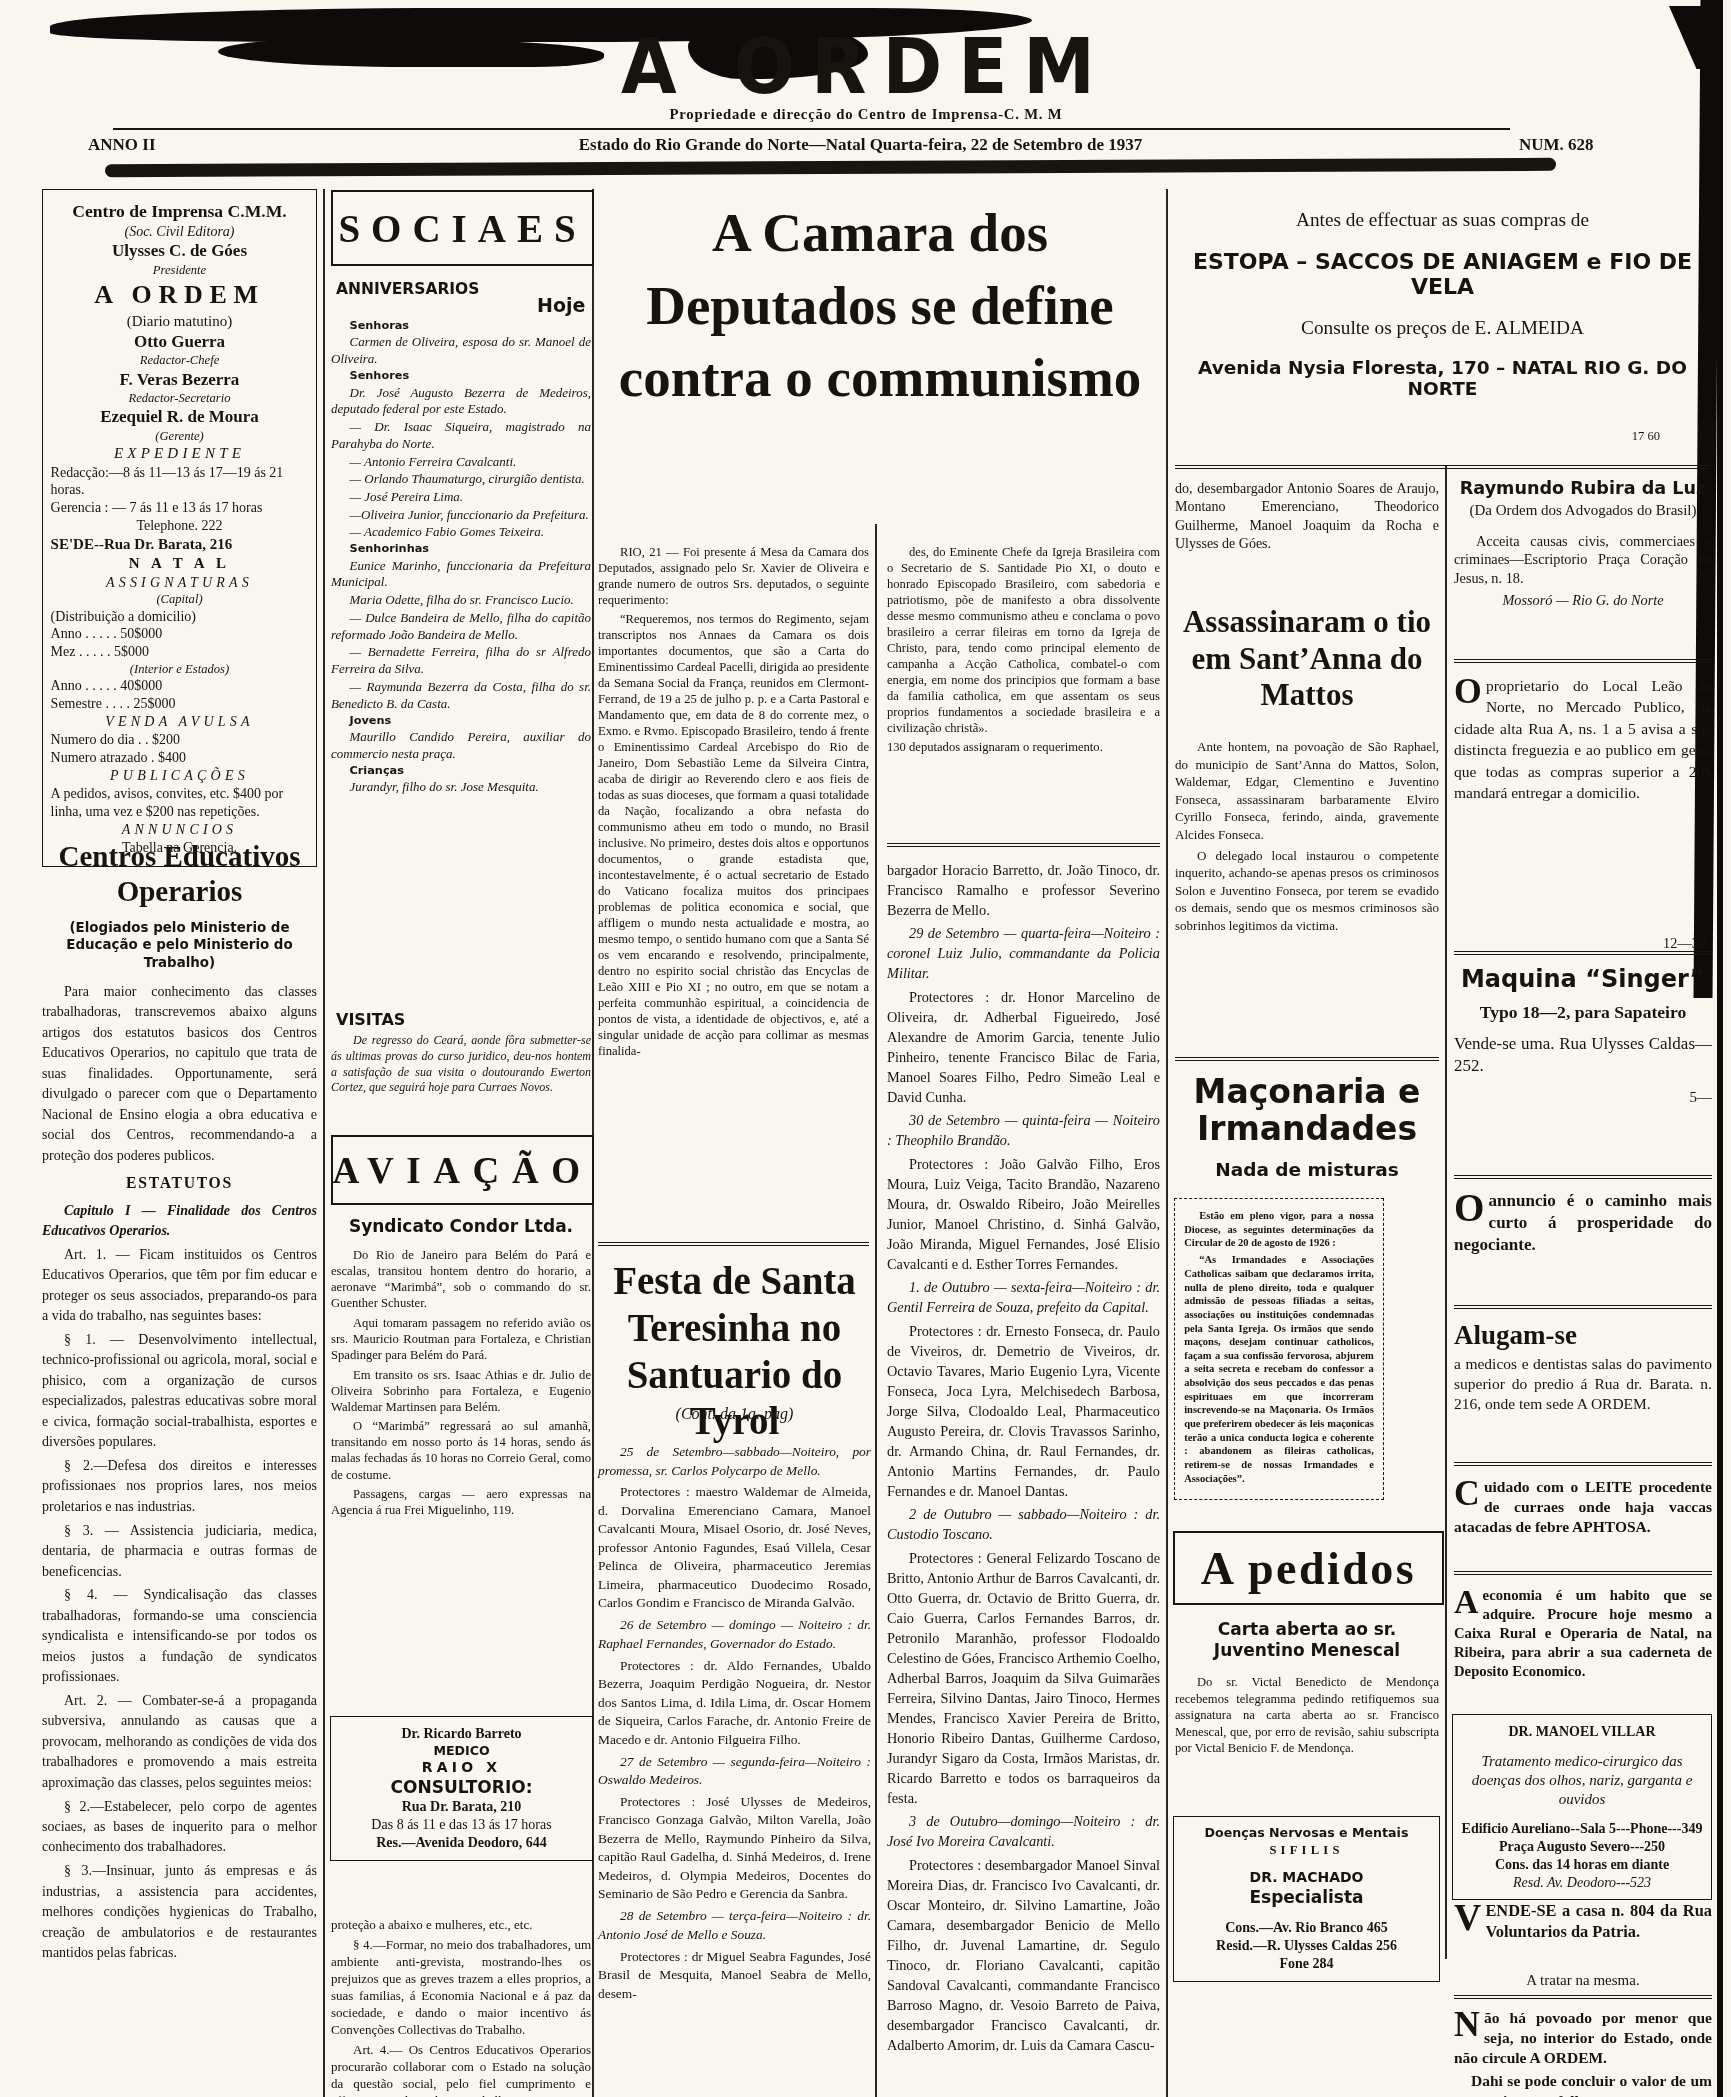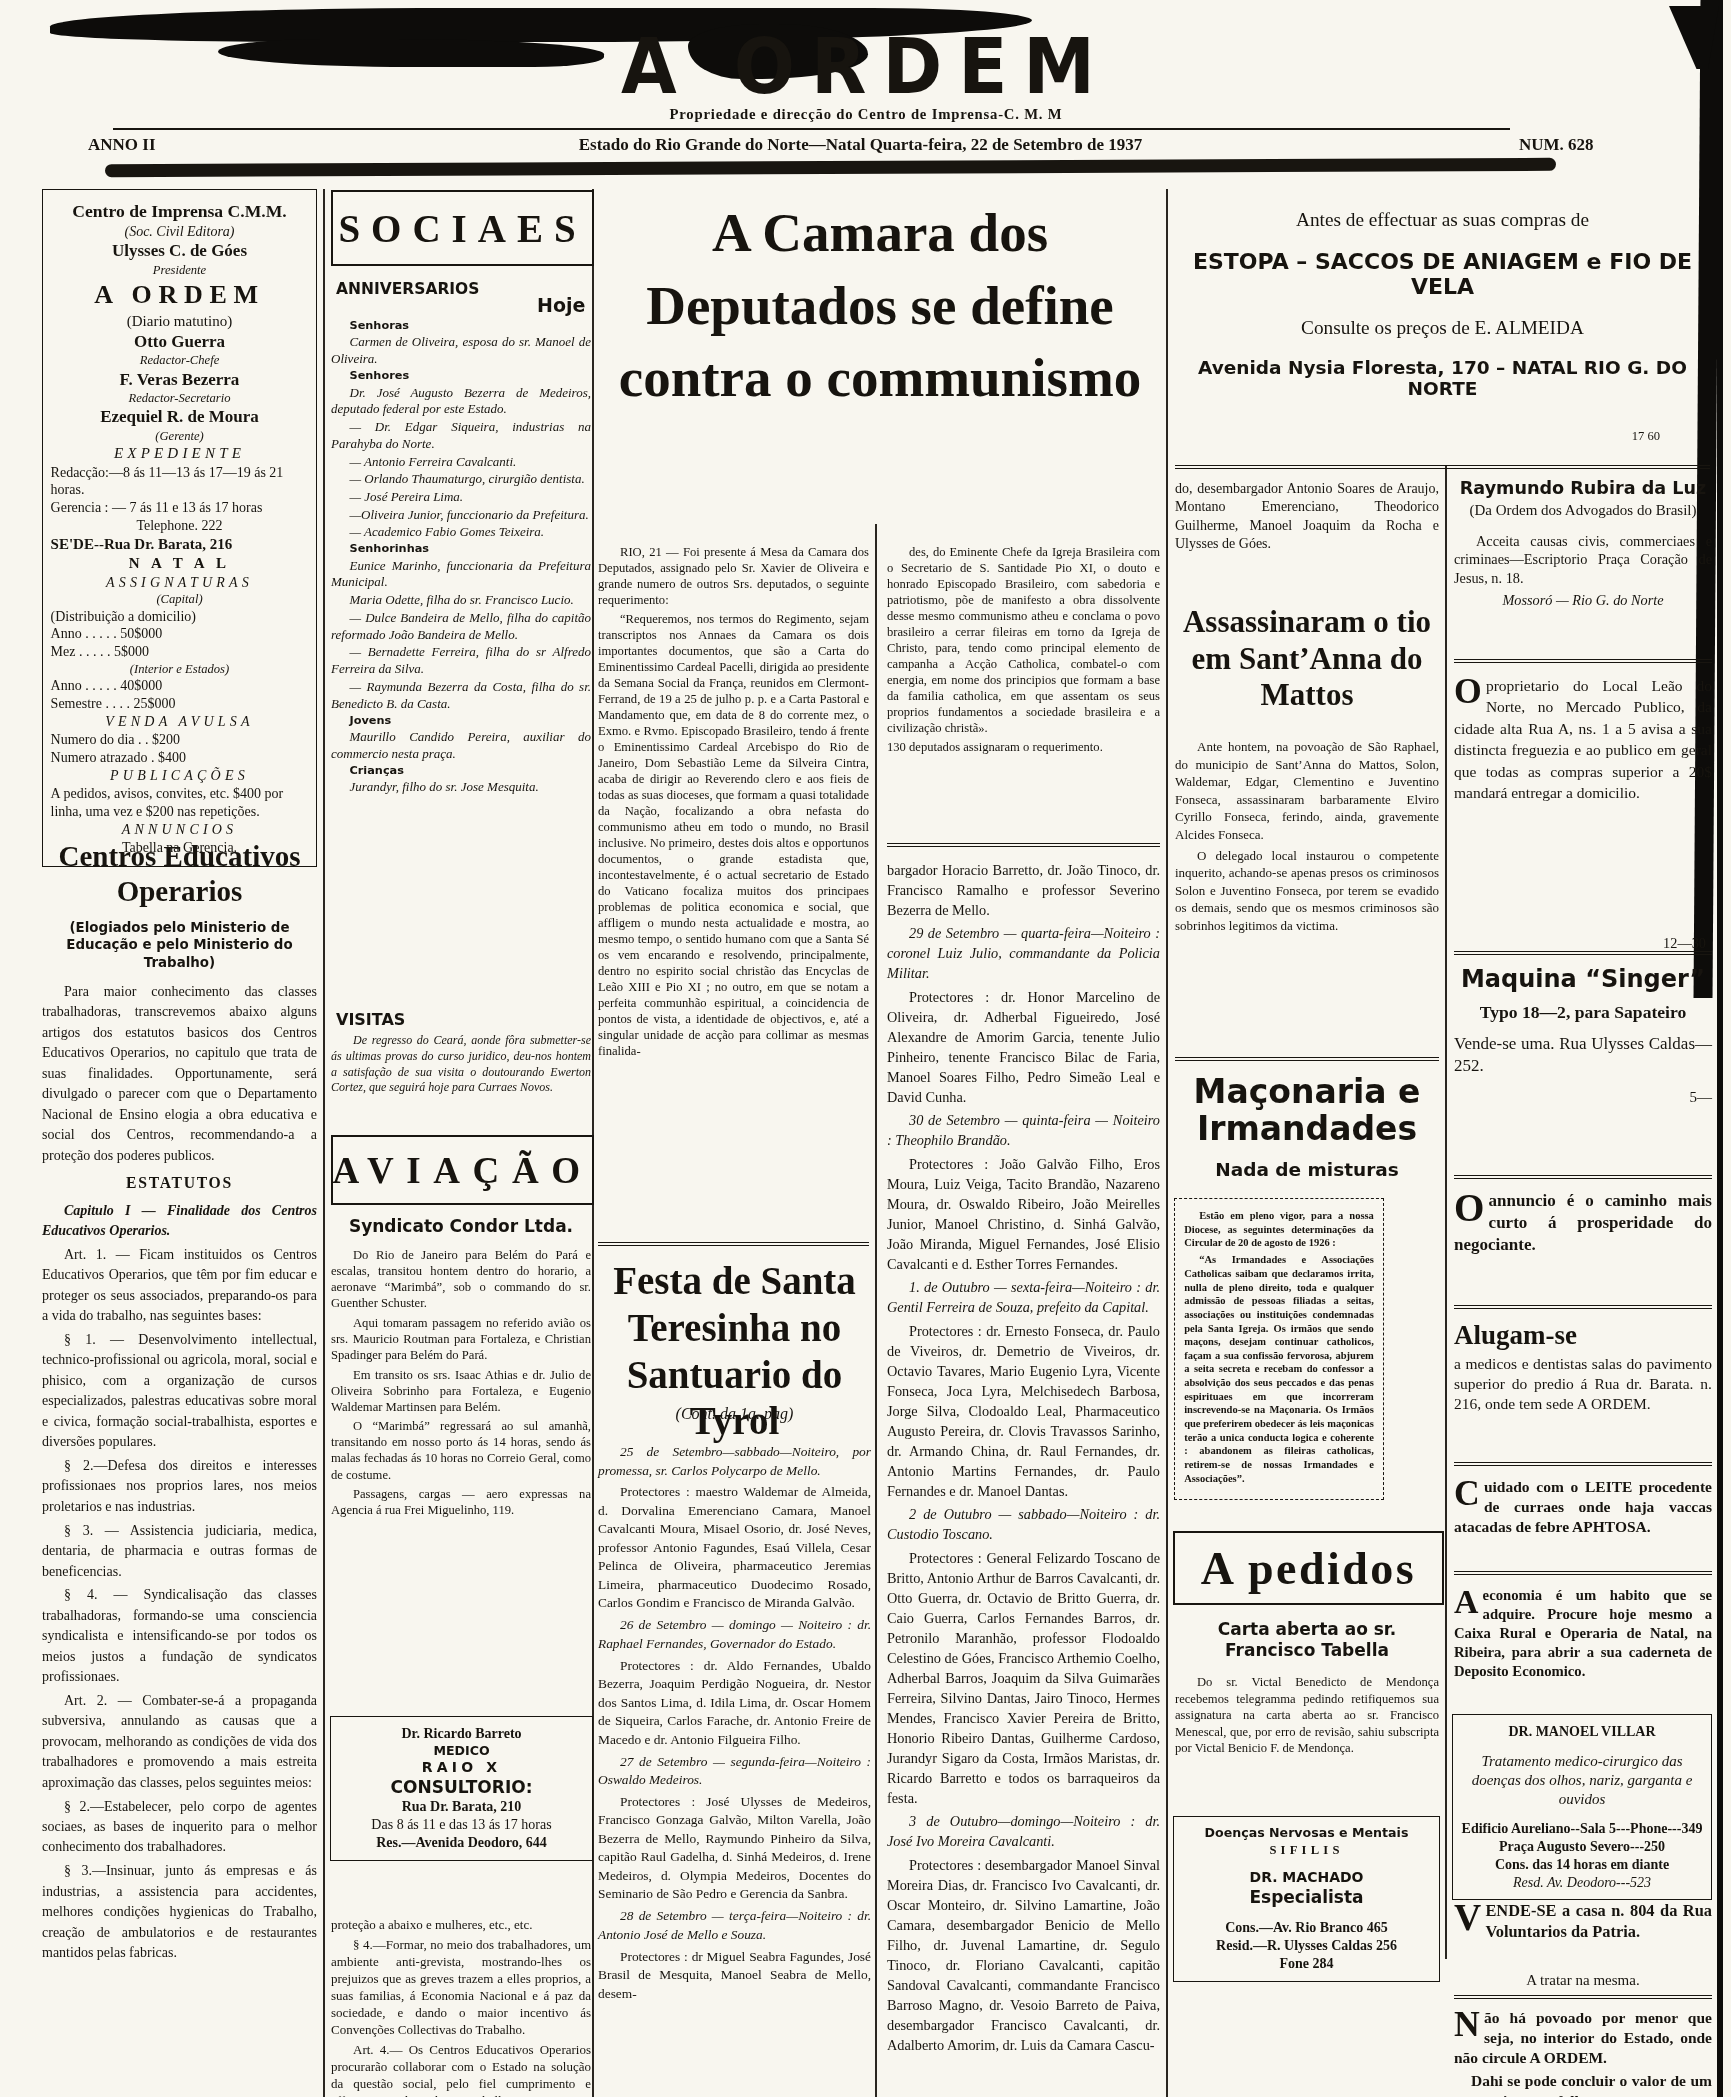--- a/index.html
+++ b/index.html
@@ -121,21 +121,21 @@
   <div class="abs bannerbox" style="left:331px;top:190px;width:259px;height:72px;">
     <span class="b" style="font-size:39px;letter-spacing:11px;">SOCIAES</span>
   </div>
   <div class="abs b sans" style="left:336px;top:280px;font-size:15.5px;">ANNIVERSARIOS</div>
   <div class="abs b sans" style="left:537px;top:294px;font-size:19px;">Hoje</div>
   <div class="abs" style="left:331px;top:319px;width:260px;font-size:13px;line-height:1.3;">
       <p style="margin:0 0 0.8px;text-indent:18.5px;" class="sub">Senhoras</p>
       <p style="margin:0 0 0.8px;text-indent:18.5px;" class="i">Carmen de Oliveira, esposa do sr. Manoel de Oliveira.</p>
       <p style="margin:0 0 0.8px;text-indent:18.5px;" class="sub">Senhores</p>
       <p style="margin:0 0 0.8px;text-indent:18.5px;" class="i">Dr. José Augusto Bezerra de Medeiros, deputado federal por este Estado.</p>
-      <p style="margin:0 0 0.8px;text-indent:18.5px;" class="i">— Dr. Edgar Siqueira, industrias na Parahyba do Norte.</p>
+      <p style="margin:0 0 0.8px;text-indent:18.5px;" class="i">— Dr. Isaac Siqueira, magistrado na Parahyba do Norte.</p>
       <p style="margin:0 0 0.8px;text-indent:18.5px;" class="i">— Antonio Ferreira Cavalcanti.</p>
       <p style="margin:0 0 0.8px;text-indent:18.5px;" class="i">— Orlando Thaumaturgo, cirurgião dentista.</p>
       <p style="margin:0 0 0.8px;text-indent:18.5px;" class="i">— José Pereira Lima.</p>
       <p style="margin:0 0 0.8px;text-indent:18.5px;" class="i">—Oliveira Junior, funccionario da Prefeitura.</p>
       <p style="margin:0 0 0.8px;text-indent:18.5px;" class="i">— Academico Fabio Gomes Teixeira.</p>
       <p style="margin:0 0 0.8px;text-indent:18.5px;" class="sub">Senhorinhas</p>
       <p style="margin:0 0 0.8px;text-indent:18.5px;" class="i">Eunice Marinho, funccionaria da Prefeitura Municipal.</p>
       <p style="margin:0 0 0.8px;text-indent:18.5px;" class="i">Maria Odette, filha do sr. Francisco Lucio.</p>
       <p style="margin:0 0 0.8px;text-indent:18.5px;" class="i">— Dulce Bandeira de Mello, filha do capitão reformado João Bandeira de Mello.</p>
       <p style="margin:0 0 0.8px;text-indent:18.5px;" class="i">— Bernadette Ferreira, filha do sr Alfredo Ferreira da Silva.</p>
@@ -233,21 +233,21 @@
   <div class="abs c b sans" style="left:1175px;top:1159px;width:264px;font-size:18.5px;">Nada de misturas</div>
   <div class="abs" style="left:1174px;top:1198px;width:210px;border:1.7px dashed #181510;padding:10px 9.2px;box-sizing:border-box;">
     <div style="font-size:10.5px;line-height:1.3;font-weight:bold;">
         <p style="text-indent:15px;">Estão em pleno vigor, para a nossa Diocese, as seguintes determinações da Circular de 20 de agosto de 1926 :</p>
         <p style="text-indent:15px;">“As Irmandades e Associações Catholicas saibam que declaramos irrita, nulla de pleno direito, toda e qualquer admissão de pessoas filiadas a seitas, associações ou instituições condemnadas pela Santa Igreja. Os irmãos que sendo maçons, desejam continuar catholicos, façam a sua confissão fervorosa, abjurem a seita secreta e recebam do confessor a absolvição dos seus peccados e das penas espirituaes em que incorreram inscrevendo-se na Maçonaria. Os Irmãos que preferirem obedecer ás leis maçonicas terão a unica conducta logica e coherente : abandonem as fileiras catholicas, retirem-se de nossas Irmandades e Associações”.</p>
       </div>
   </div>
   <div class="abs bannerbox" style="left:1173px;top:1531px;width:267px;height:70px;">
     <span class="b" style="font-size:46px;letter-spacing:2.5px;">A pedidos</span>
   </div>
-  <div class="abs c b sans" style="left:1175px;top:1619px;width:264px;font-size:17px;line-height:1.25;">Carta aberta ao sr. Francisco Tabella</div>
+  <div class="abs c b sans" style="left:1175px;top:1619px;width:264px;font-size:17px;line-height:1.25;">Carta aberta ao sr. Juventino Menescal</div>
   <p class="abs" style="left:1175px;top:1674px;width:264px;font-size:12.6px;line-height:1.32;">Do sr. Victal Benedicto de Mendonça recebemos telegramma pedindo retifiquemos sua assignatura na carta aberta ao sr. Francisco Menescal, que, por erro de revisão, sahiu subscripta por Victal Benicio F. de Mendonça.</p>
   <div class="abs border4 c" style="left:1173px;top:1816px;width:267px;padding:8.4px 5px;box-sizing:border-box;">
     <div>
         <span class="mline f30 b sans">Doenças Nervosas e Mentais</span>
         <span class="mline f30 b sp">SIFILIS</span>
         <span class="mline f60 b sans gap">DR. MACHADO</span>
         <span class="mline f40 b sans">Especialista</span>
         <span class="mline f34 b gap">Cons.—Av. Rio Branco 465</span>
         <span class="mline f34 b">Resid.—R. Ulysses Caldas 256</span>
         <span class="mline f34 b">Fone 284</span>

